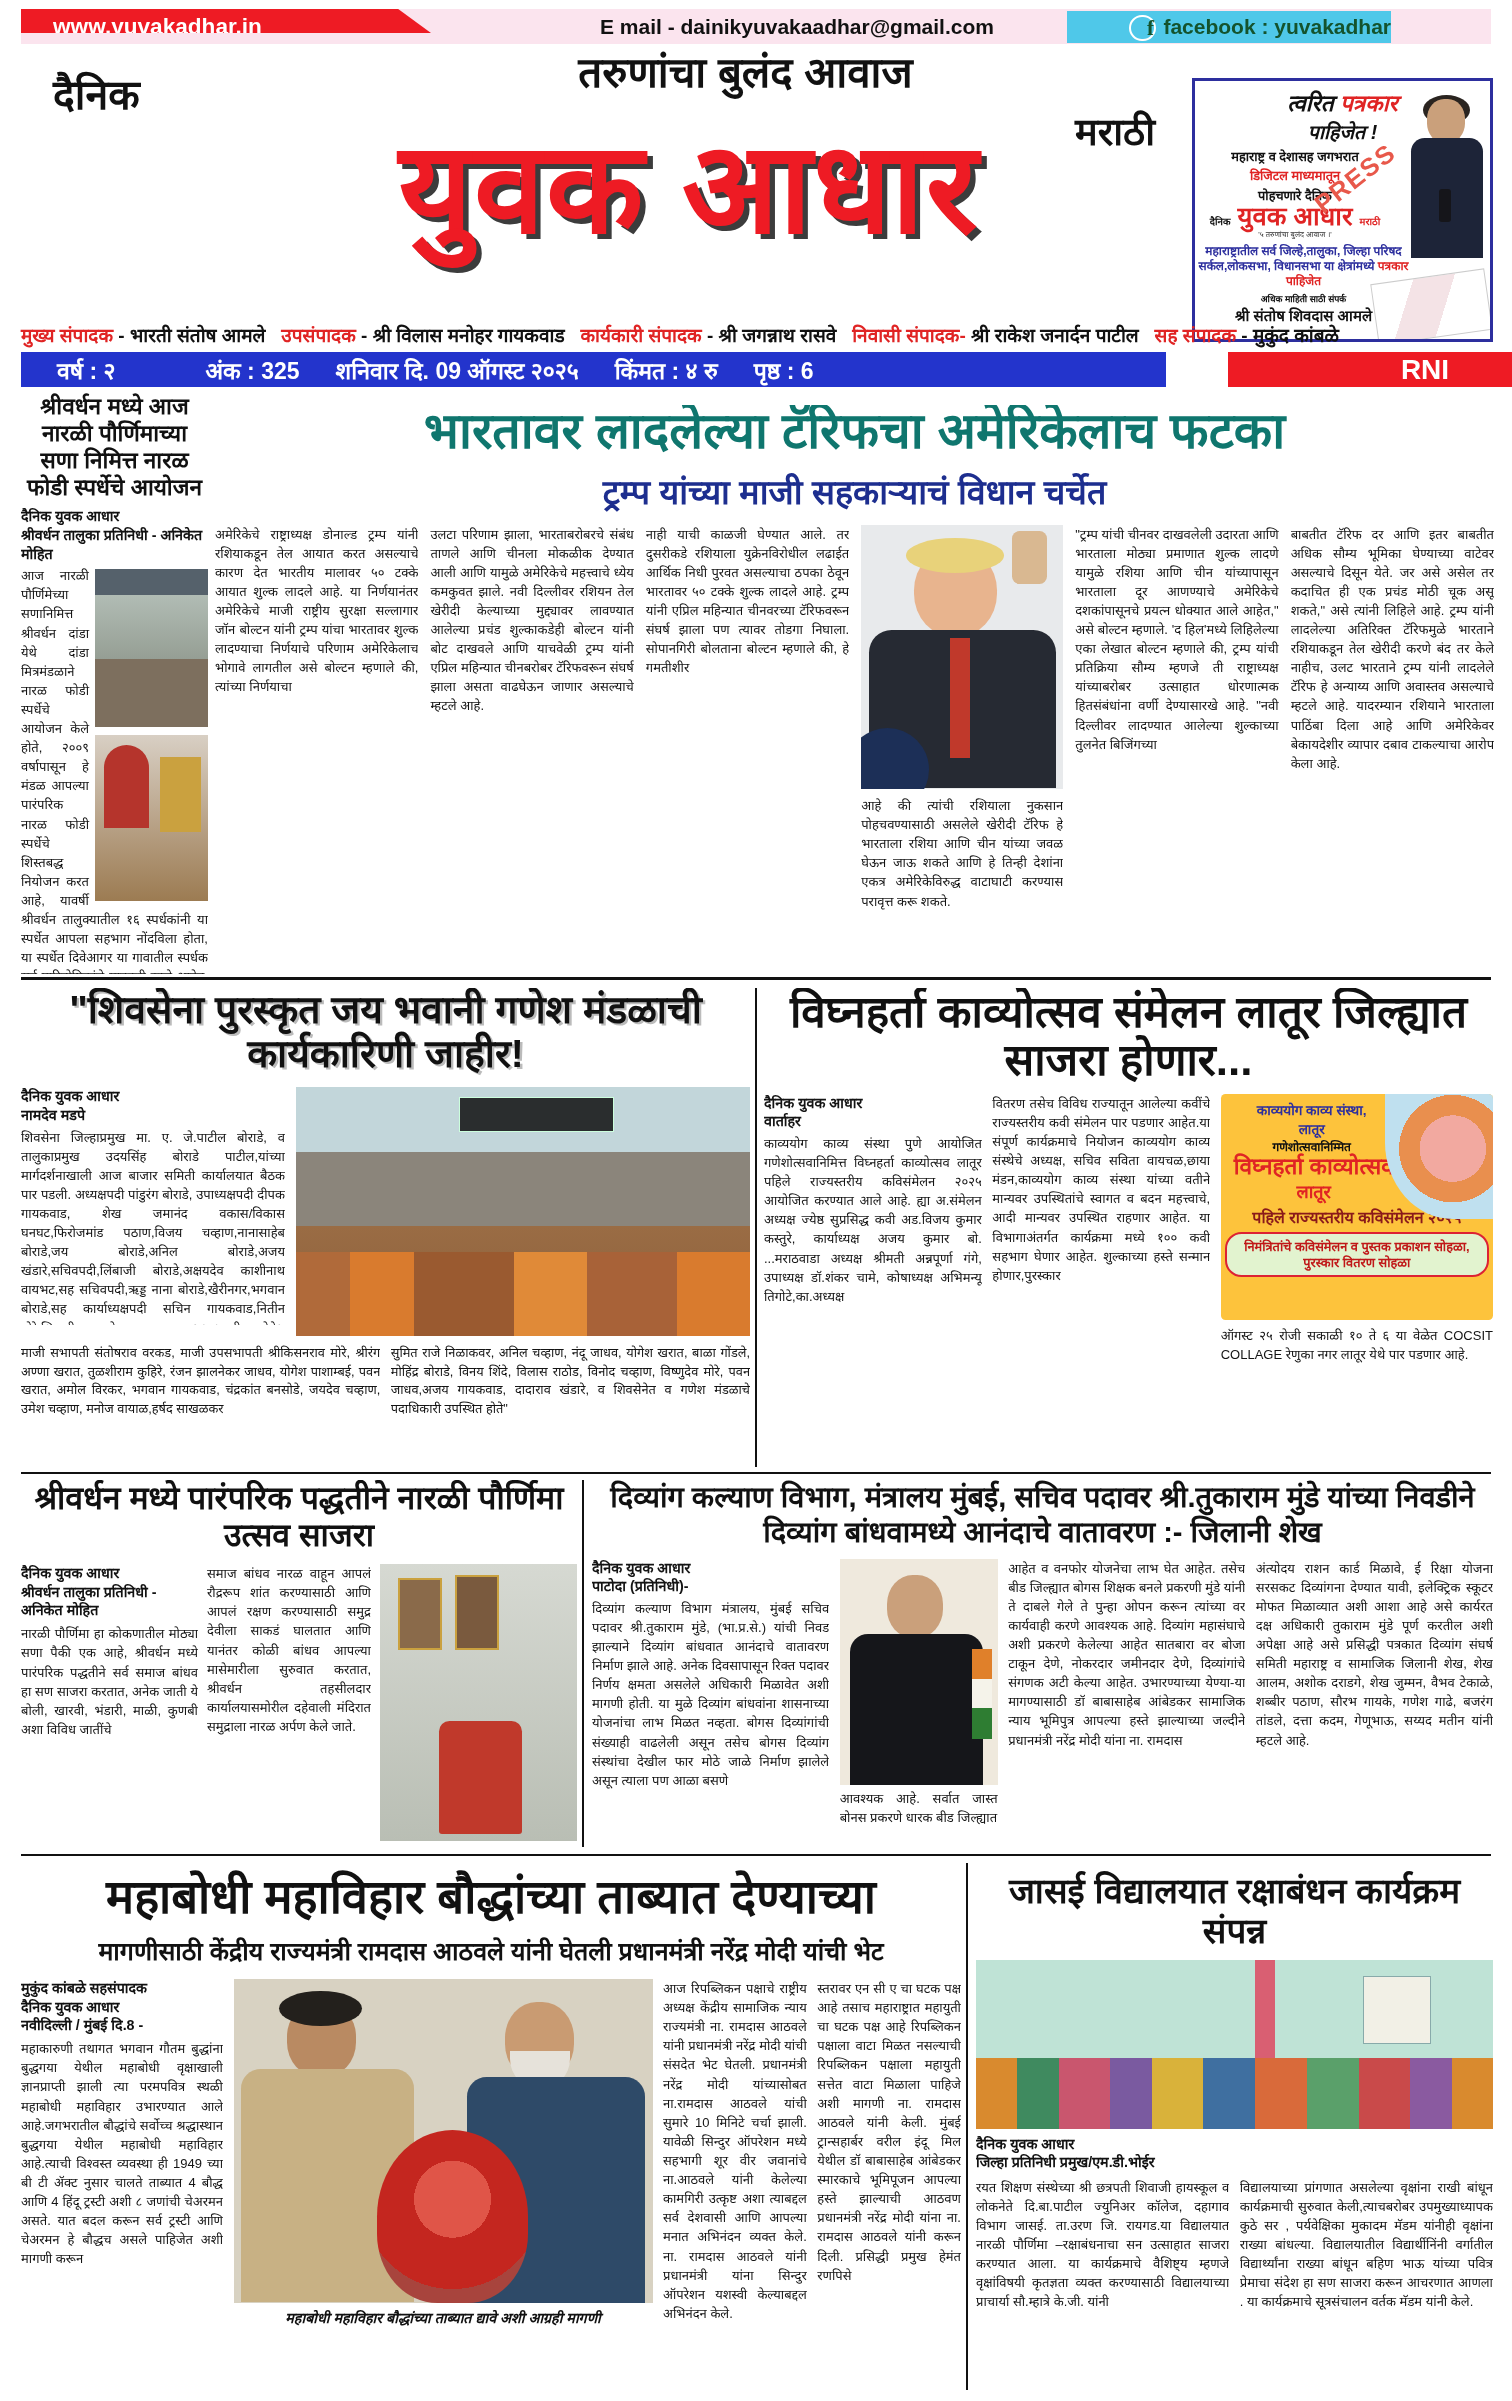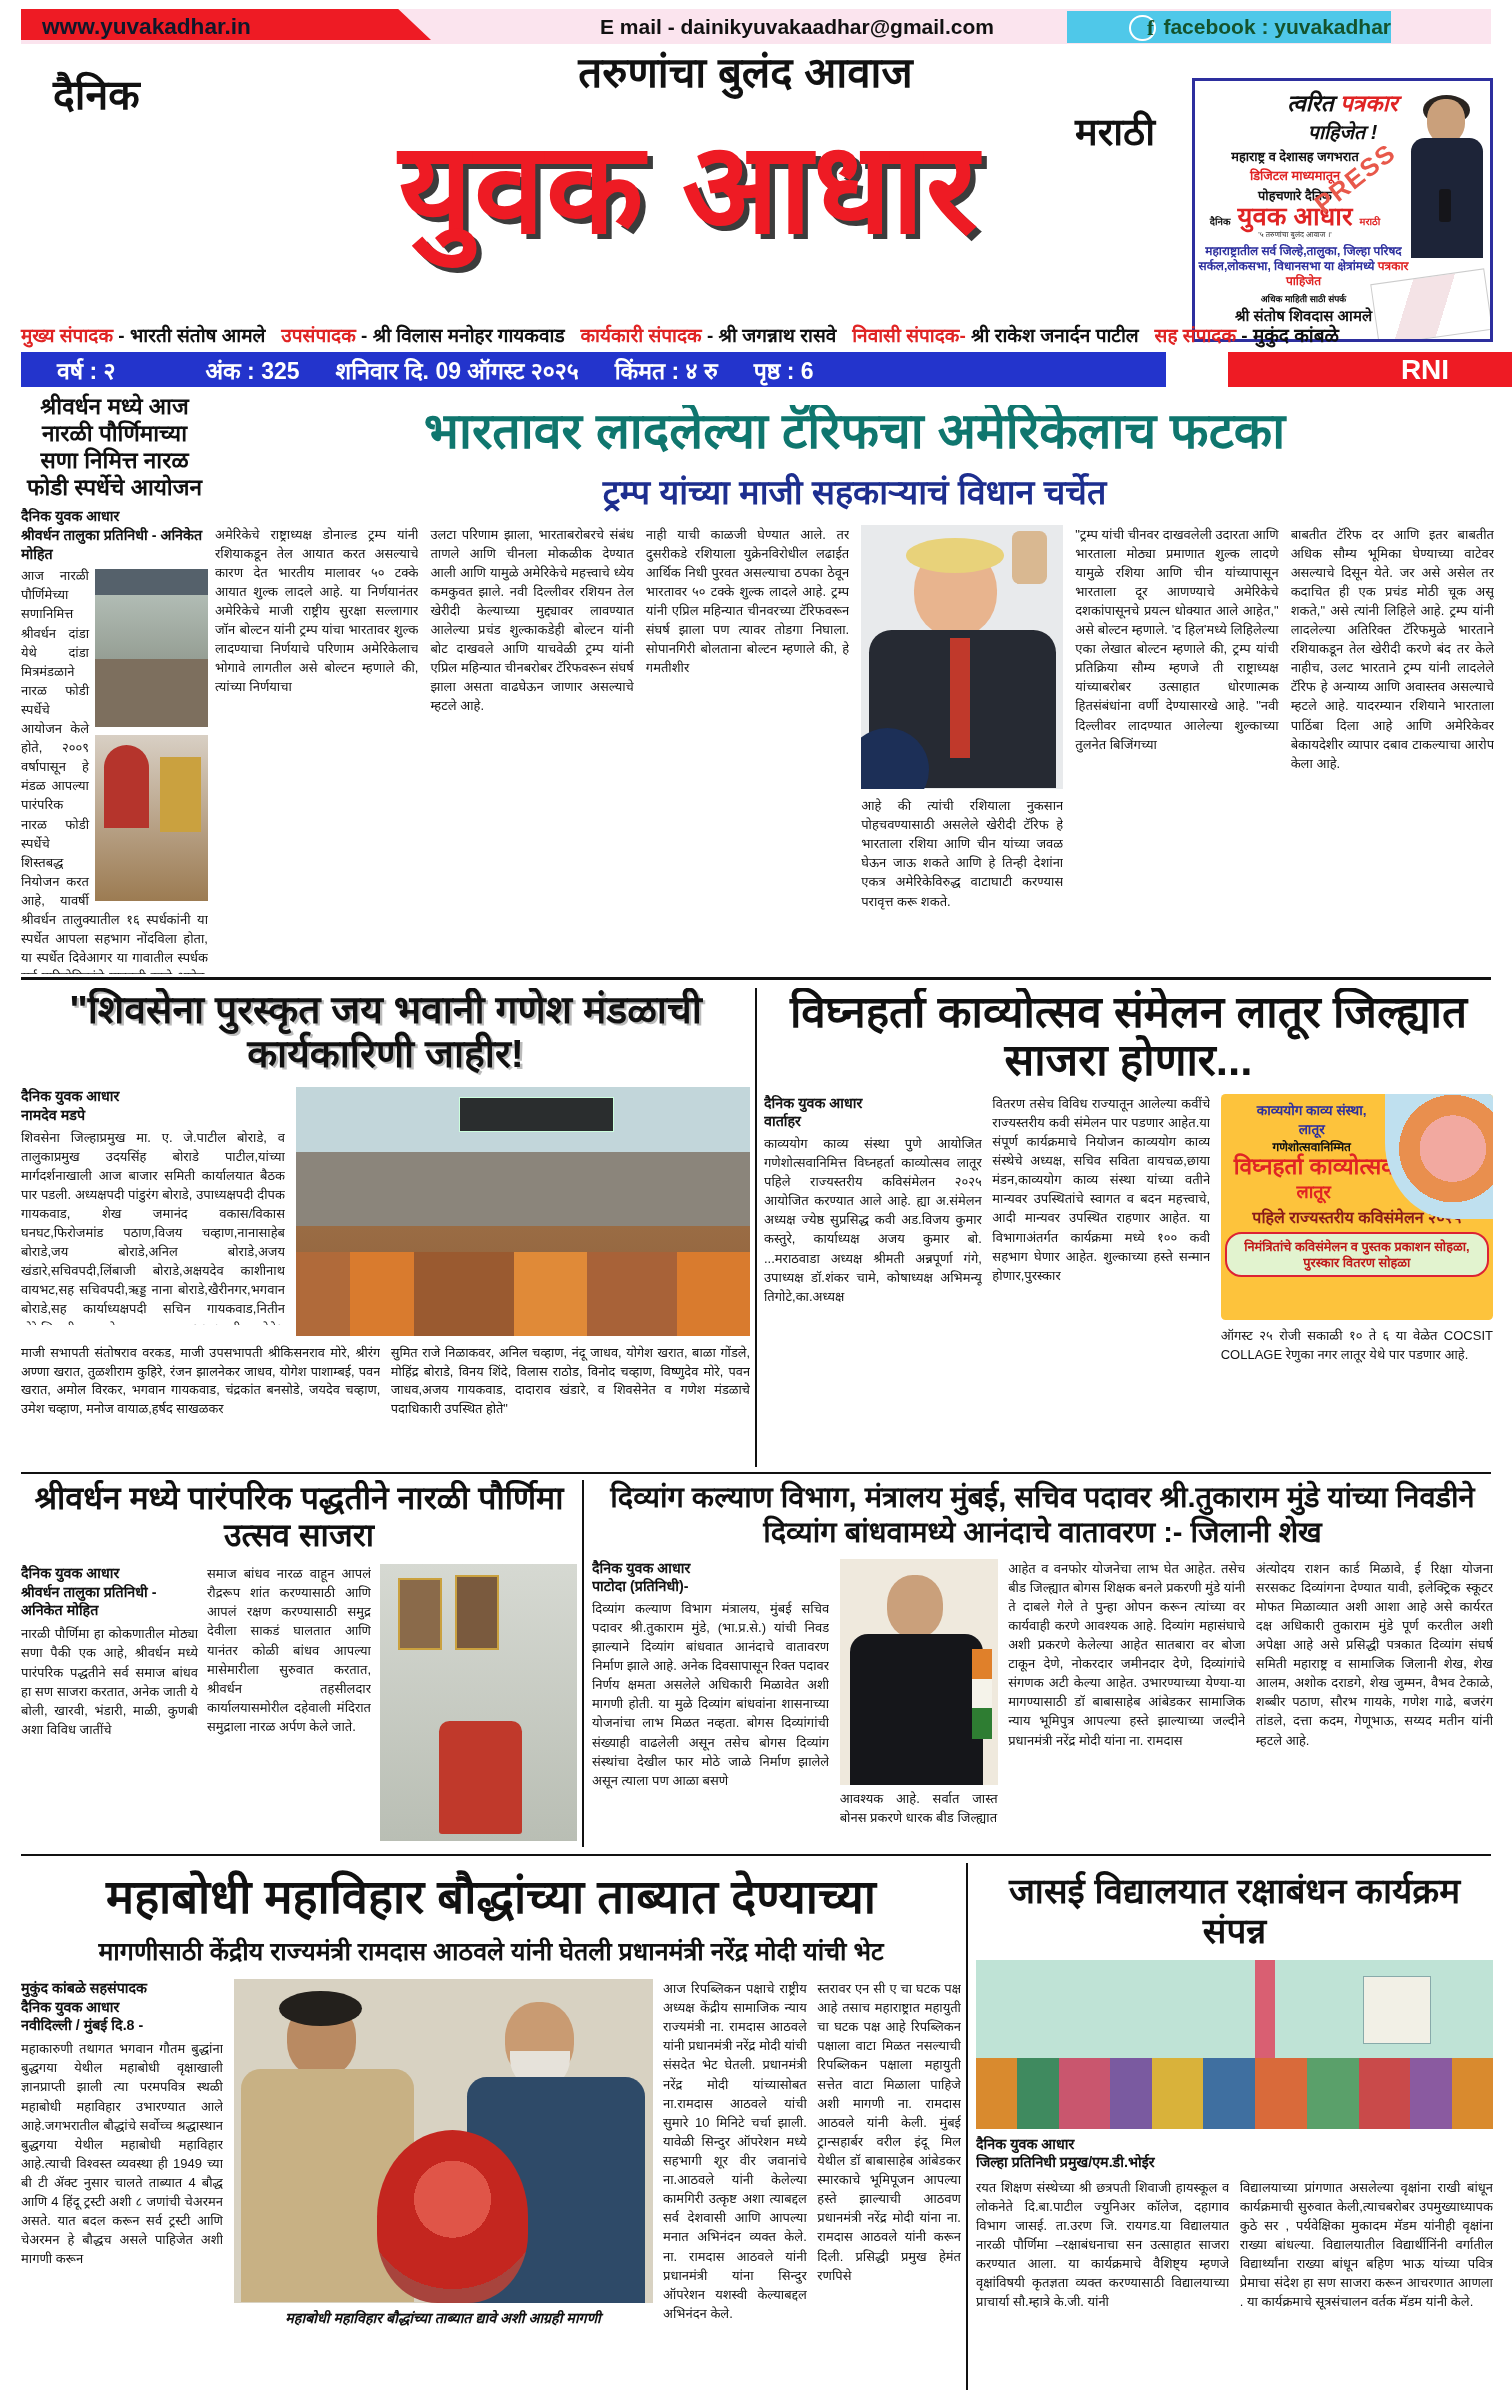--- a/index.html
+++ b/index.html
@@ -1,21 +1,21 @@
 <!DOCTYPE html>
 <html style="font-size:12px"><head>
 <meta charset="utf-8">
 <style>
   html,body{margin:0;padding:0;background:#888;}
   #page{position:relative;width:1512px;height:2401px;background:#ffffff;overflow:hidden;
         font-family:"Liberation Sans","DejaVu Sans",sans-serif;color:#111;}
   
   .topstrip{position:absolute;left:21px;top:9px;width:1470px;height:35px;background:#fbe4ee;}
-  .webribbon{position:absolute;left:0;top:0;width:410px;height:31px;background:#ee1b24;color:#0f172a;
-             font-weight:bold;font-size:22.6px;line-height:35px;padding-left:21px;box-sizing:border-box;
+  .webribbon{position:absolute;left:0;top:0;width:410px;height:24px;background:#ee1b24;color:#ffffff;
+             font-weight:bold;font-size:22.6px;line-height:35px;padding-left:32px;box-sizing:border-box;
              clip-path:polygon(0 0,92% 0,100% 100%,0 100%);}
   .emailtxt{position:absolute;left:452px;top:0;width:648px;height:35px;line-height:35px;
             font-weight:bold;font-size:21px;color:#111;text-align:center;}
   .fbbox{position:absolute;left:1046px;top:1.5px;width:324px;height:32px;background:#4fc8e9;color:#14532d;
          font-weight:bold;font-size:21px;line-height:32px;text-align:right;}
   .fbbox .fbi{display:inline-block;width:22.6px;height:22.6px;border:2.3px solid #fff;border-radius:50%;
               line-height:22.6px;vertical-align:middle;margin-right:7.5px;font-family:"Liberation Serif",serif;}
   
   .dainik{position:absolute;left:53px;top:65px;font-size:41px;font-weight:800;}
   .tagline{position:absolute;left:482px;top:42px;width:527px;text-align:center;font-size:42px;font-weight:800;}

